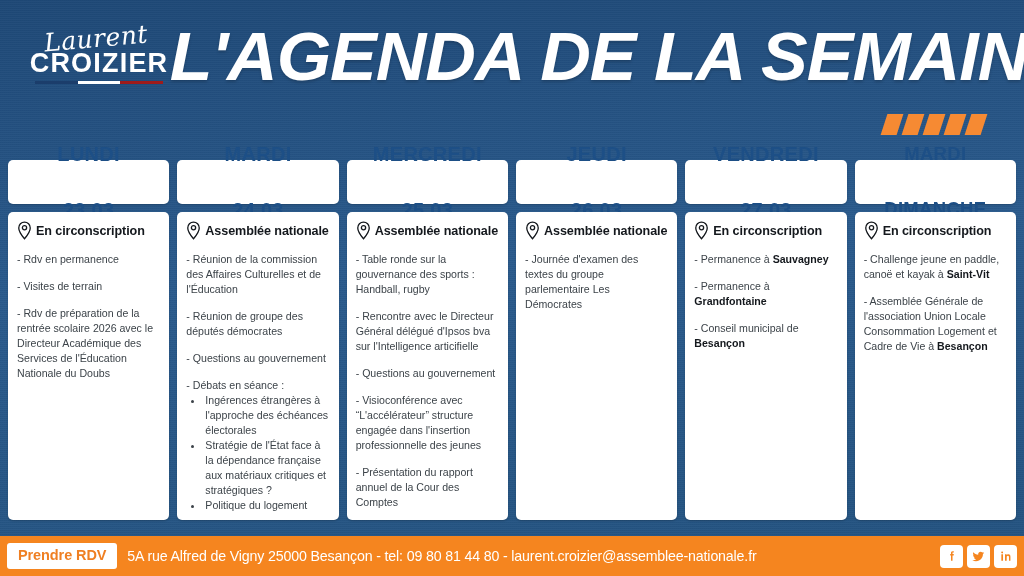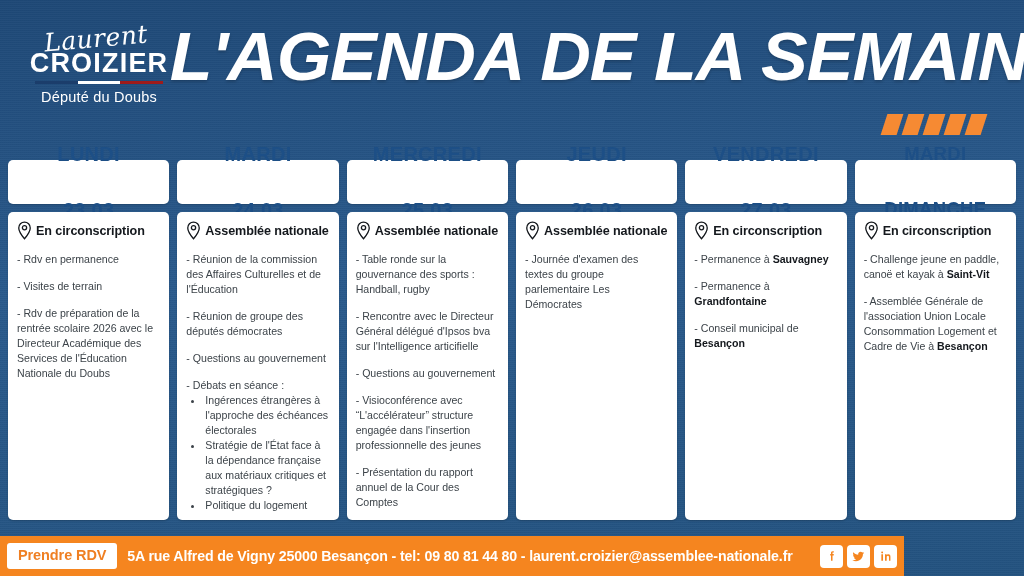--- a/index.html
+++ b/index.html
@@ -193,21 +193,21 @@
     color: #3c4349;
   }
   .subitems > li { margin: 0; padding-left: 1px; }
 
   
   .footer {
     position: absolute;
     left: 0;
     bottom: 0;
     z-index: 3;
-    width: 904px;
+    width: 1024px;
     height: 40px;
     background: #f5851f;
     display: flex;
     align-items: center;
     padding: 0 7px;
     box-sizing: border-box;
     gap: 10px;
   }
   .rdv-btn {
     background: #ffffff;
@@ -216,21 +216,21 @@
     font-size: 14.5px;
     letter-spacing: -0.1px;
     padding: 5px 11px 6px 11px;
     border-radius: 3px;
     white-space: nowrap;
     line-height: 1;
   }
   .contact {
     flex: 1 1 auto;
     color: #ffffff;
-    font-weight: bold;
+    font-weight: normal;
     font-size: 14.2px;
     letter-spacing: -0.15px;
     white-space: nowrap;
     overflow: hidden;
   }
   .socials { display: flex; gap: 4px; flex: 0 0 auto; }
   .sbtn {
     width: 23px; height: 23px;
     background: #ffffff;
     border-radius: 4px;
@@ -246,21 +246,20 @@
   <div class="header">
 
     <div class="logo-block">
       <div class="logo-script">Laurent</div>
       <div class="logo-name">CROIZIER</div>
       <div class="tricolor">
         <i class="tri-b"></i>
         <i class="tri-w"></i>
         <i class="tri-r"></i>
       </div>
-      <div class="logo-sub">Député du Doubs</div>
     </div>
 
     <div class="title">L'AGENDA DE LA SEMAINE</div>
 
     <div class="stripes">
       <span></span>
       <span></span>
       <span></span>
       <span></span>
       <span></span>

